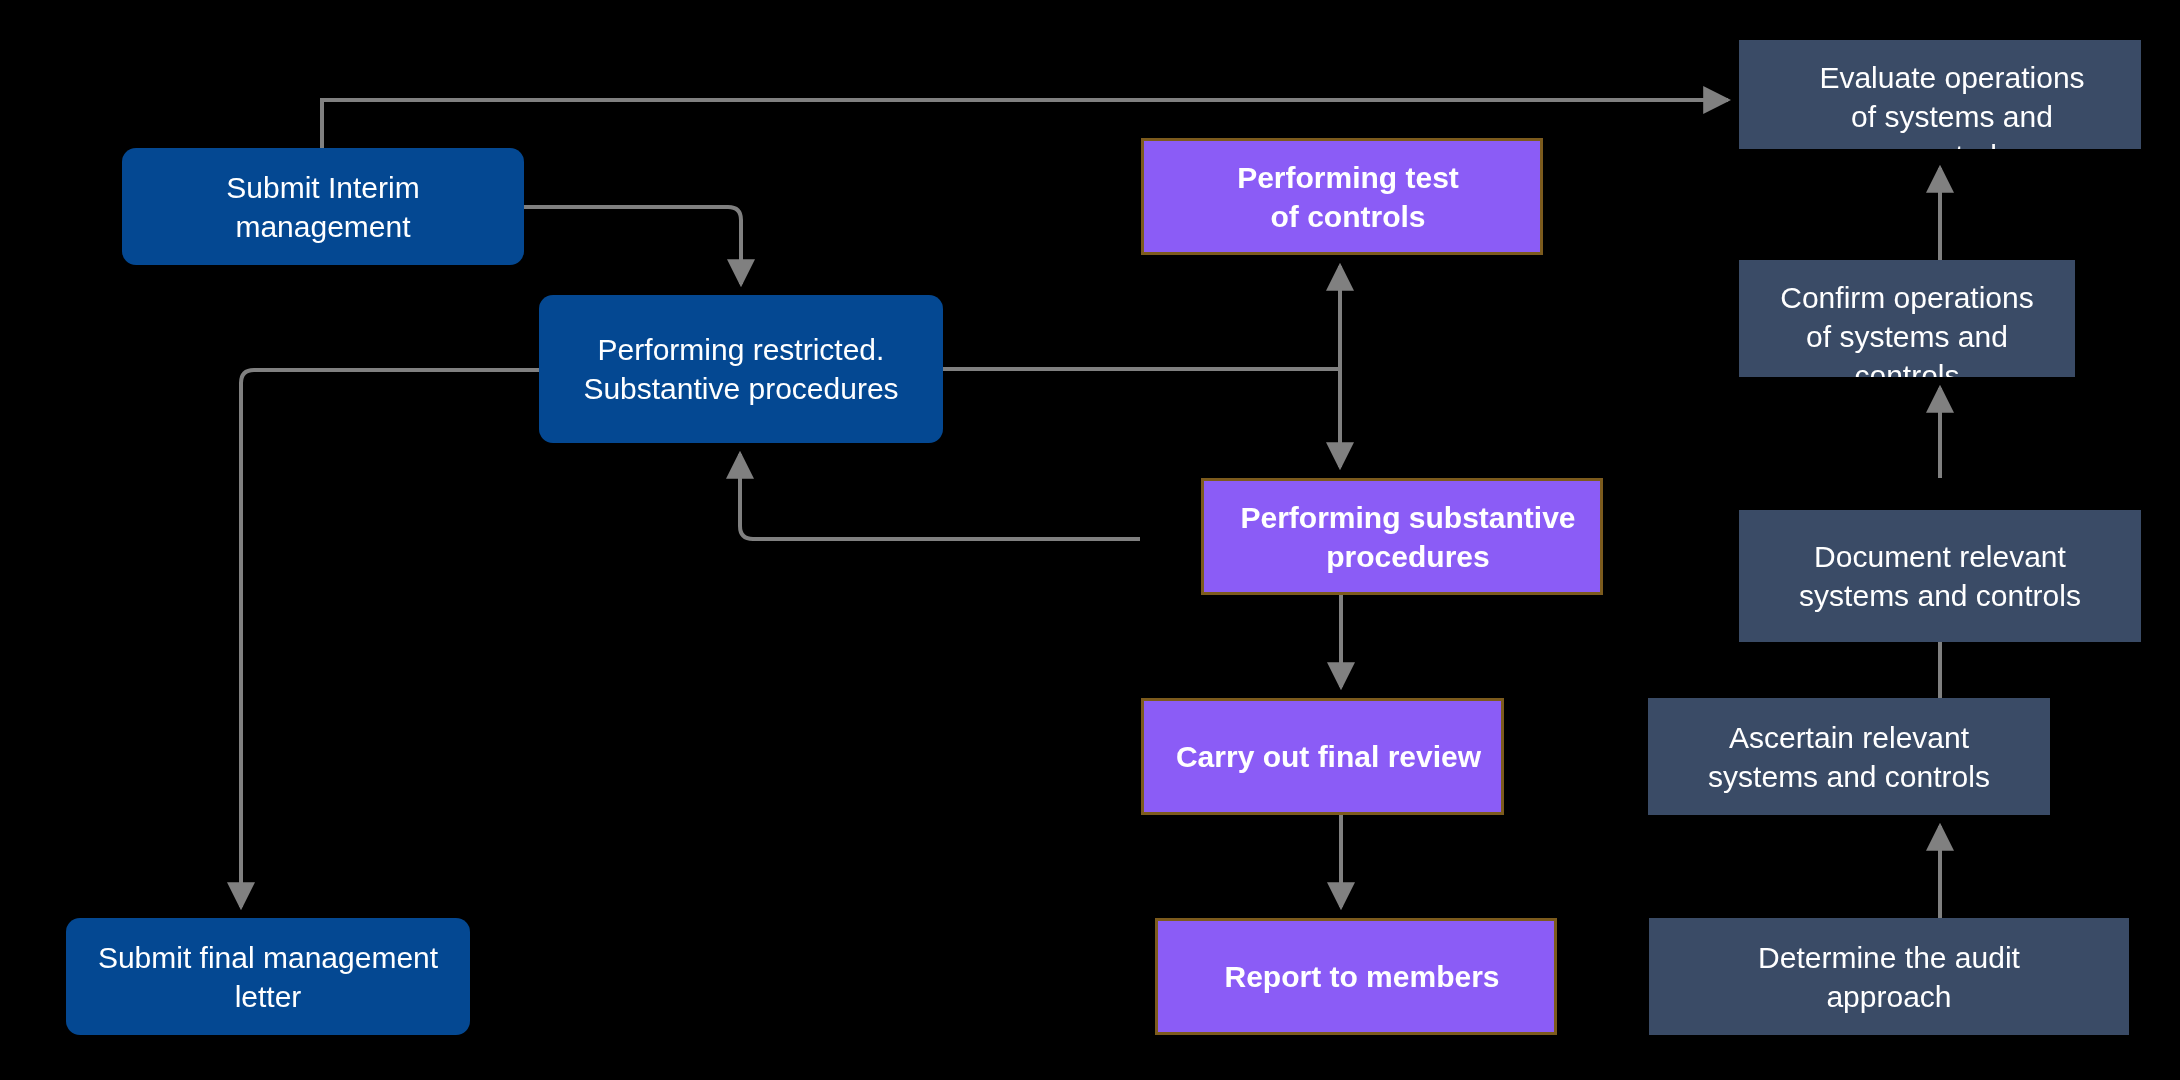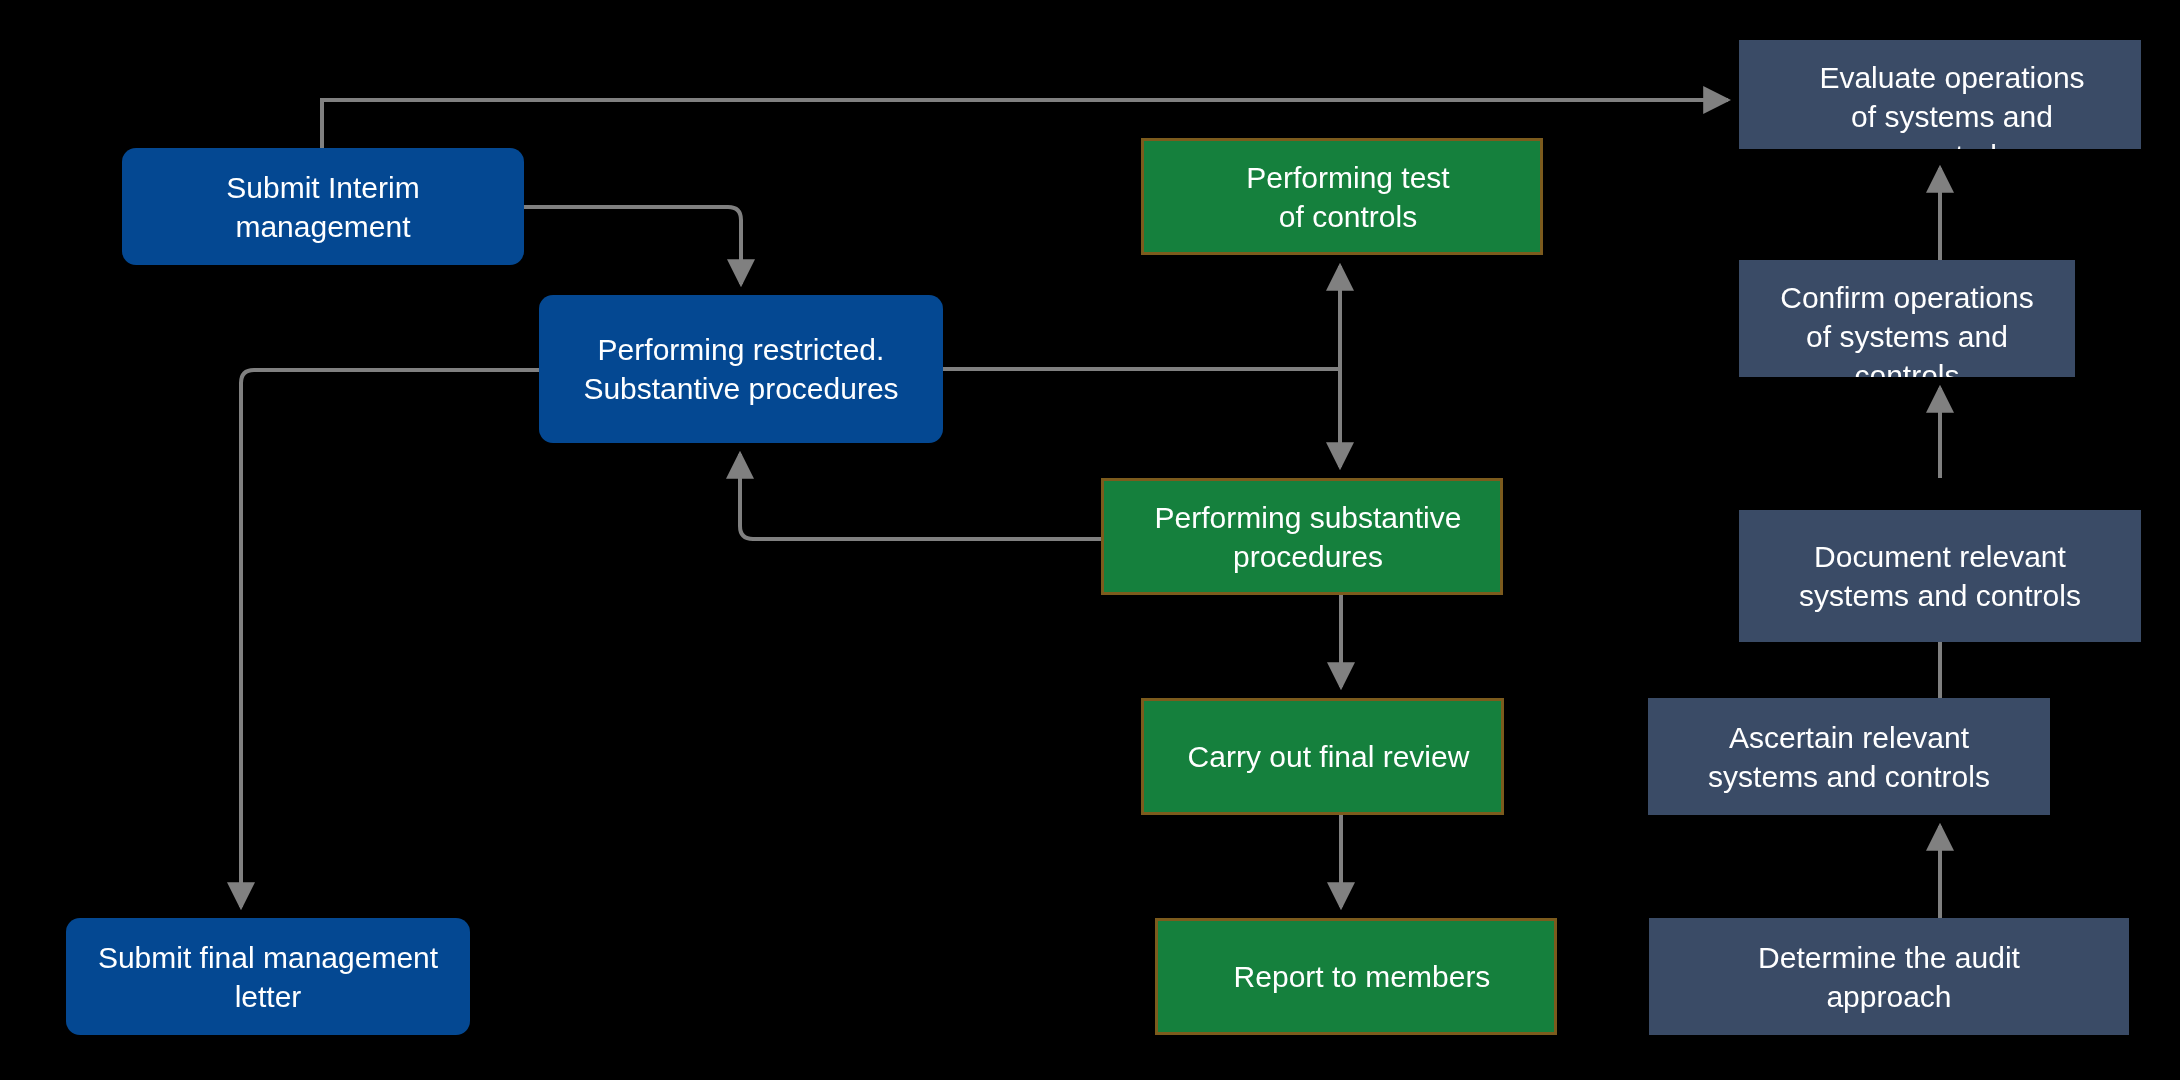--- a/index.html
+++ b/index.html
@@ -47,24 +47,24 @@
     font-size: 30px;
     font-weight: 400;
     border-radius: 14px;
   }
   .node-navy {
     background: #3A4B66;
     font-size: 30px;
     font-weight: 400;
   }
   .node-green {
-    background: #15803d;
+    background: #8b5cf6;
     border: 3px solid #7C5B1D;
     font-size: 30px;
-    font-weight: 400;
+    font-weight: 700;
     padding-left: 12px;
   }
   
   .node-overflow {
     align-items: flex-start;
     padding-top: 18px;
   }
 </style>
 </head>
 <body>
@@ -106,21 +106,21 @@
 Substantive procedures</span>
       </div>
       <div class="node node-blue" style="left: 38px; top: 918px; width: 404px; height: 117px; margin-left: 28px;">
         <span class="label">Submit final management
 letter</span>
       </div>
       <div class="node node-green" style="left: 1141px; top: 138px; width: 402px; height: 117px;">
         <span class="label">Performing test
 of controls</span>
       </div>
-      <div class="node node-green" style="left: 1101px; top: 478px; width: 402px; height: 117px;">
+      <div class="node node-green" style="left: 1201px; top: 478px; width: 402px; height: 117px;">
         <span class="label">Performing substantive
 procedures</span>
       </div>
       <div class="node node-green" style="left: 1141px; top: 698px; width: 363px; height: 117px;">
         <span class="label">Carry out final review</span>
       </div>
       <div class="node node-green" style="left: 1155px; top: 918px; width: 402px; height: 117px;">
         <span class="label">Report to members</span>
       </div>
       <div class="node node-navy node-overflow" style="left: 1739px; top: 40px; width: 402px; height: 109px; padding-left: 24px;">

